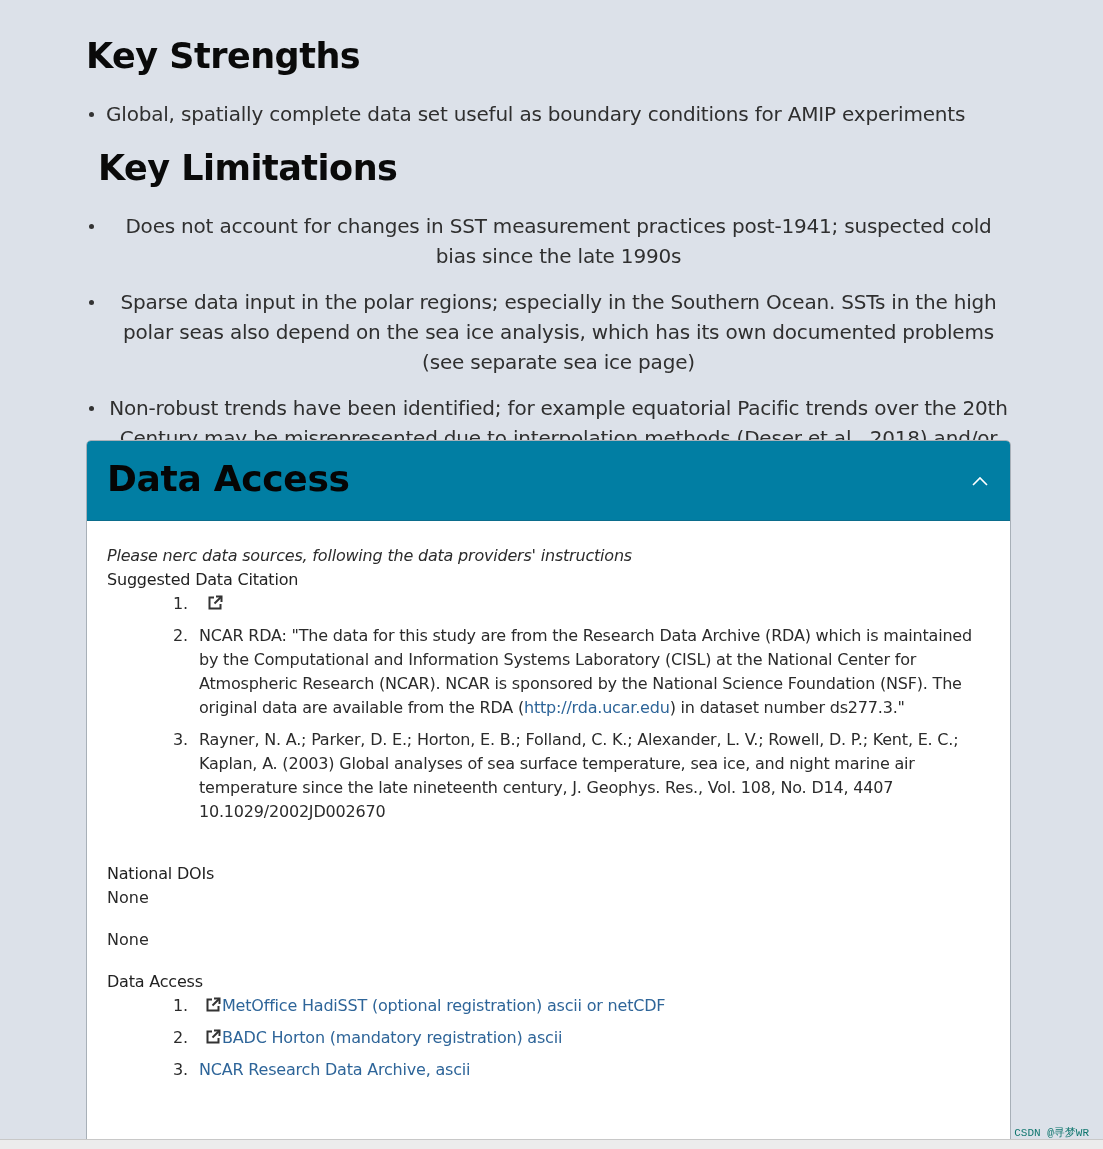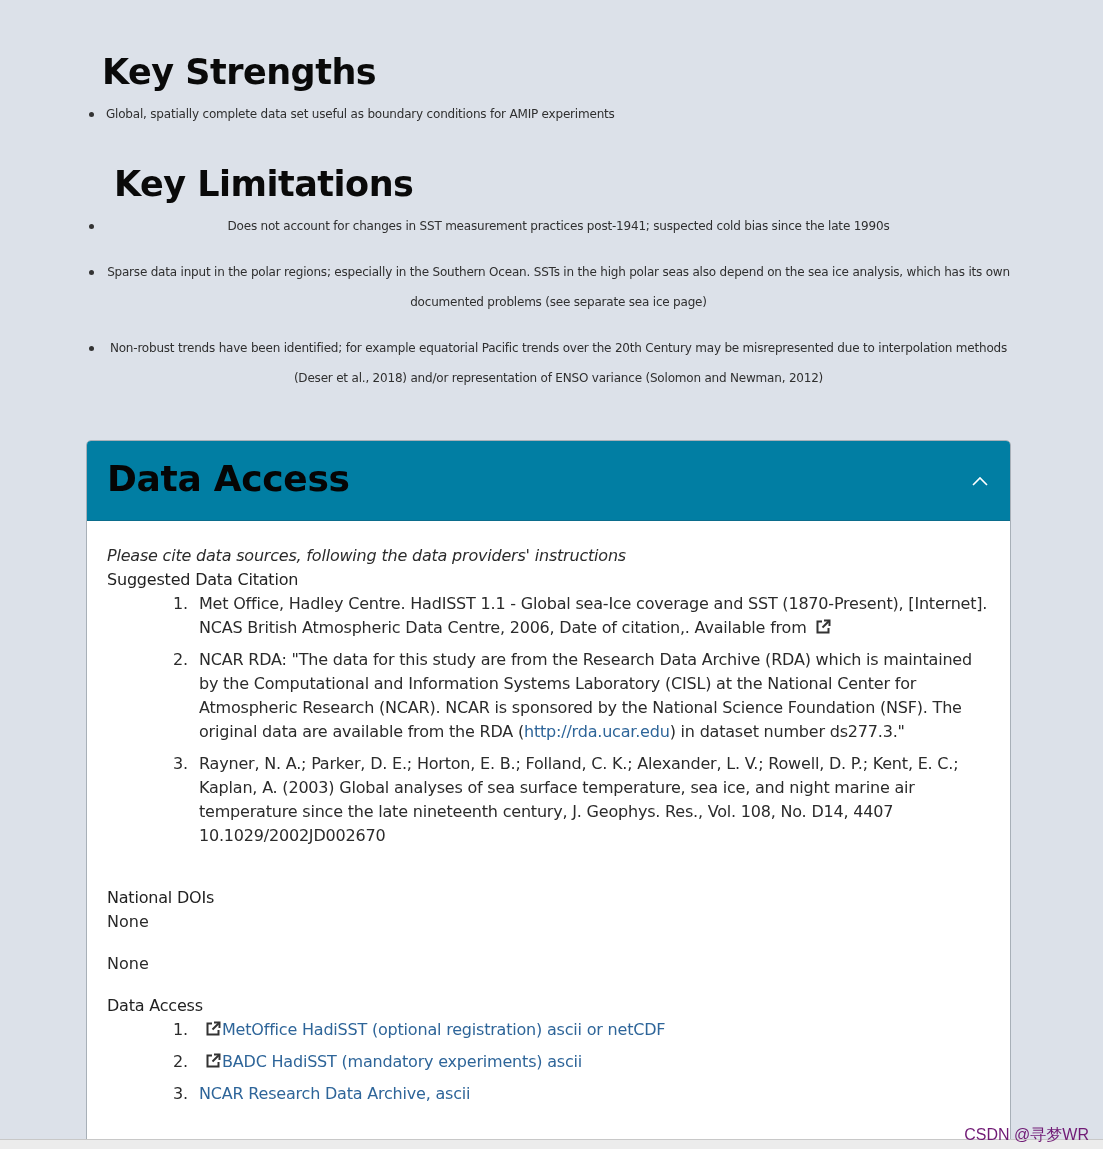--- a/index.html
+++ b/index.html
@@ -4,28 +4,28 @@
 <style>
   html, body { margin: 0; padding: 0; }
   body {
     width: 1103px; height: 1149px; overflow: hidden; position: relative;
     background: #dce1e9;
     font-family: "DejaVu Sans", sans-serif;
     color: #2b2b2b;
   }
   .content { position: absolute; left: 86px; top: 0; width: 925px; }
   h2.section {
-    margin: 16px; font-family: "DejaVu Sans", sans-serif; font-weight: 700;
+    margin: 0; font-family: "DejaVu Sans", sans-serif; font-weight: 700;
     font-size: 35px; letter-spacing: -0.5px; color: #0a0a0a;
   }
   #h-strengths { position: absolute; top: 36px; left: 0; }
   #h-limitations { position: absolute; top: 148px; left: 12px; }
   ul.bullets { list-style: none; margin: 0; padding: 0; position: absolute; left: 0; width: 925px; }
   ul.bullets li {
-    position: relative; padding-left: 20px; font-size: 12px; line-height: 30px;
+    position: relative; padding-left: 20px; font-size: 20px; line-height: 30px;
     color: #2f2f2f; letter-spacing: -0.2px;
   }
   ul.bullets li::before {
     content: ""; position: absolute; left: 3px; top: 13px; width: 5px; height: 5px;
     border-radius: 50%; background: #333;
   }
   #strengths-list { top: 99px; }
   #limitations-list { top: 211px; }
   #limitations-list li { margin-bottom: 16px; text-align: center; }
 
@@ -61,22 +61,22 @@
   .field-value { line-height: 24px; }
   ol.access { margin: 0; padding: 0 0 0 92px; list-style: none; counter-reset: a; }
   ol.access li { position: relative; counter-increment: a; line-height: 24px; margin-bottom: 8px; letter-spacing: -0.2px; }
   ol.access li::before { content: counter(a) "."; position: absolute; left: -26px; top: 0; color: #2b2b2b; }
 
   .bottom-bar {
     position: absolute; left: 0; top: 1139px; width: 1103px; height: 10px;
     background: #ececec; border-top: 1px solid #c8c8c8;
   }
   .watermark {
-    position: absolute; right: 14px; top: 1125px; font-size: 16px; color: #701a75;
-    font-family: Liberation Sans, sans-serif;
+    position: absolute; right: 14px; top: 1125px; font-size: 11px; color: #0f766e;
+    font-family: Liberation Mono, monospace;
   }
 </style>
 </head>
 <body>
 
 <div class="content">
   <h2 class="section" id="h-strengths">Key Strengths</h2>
   <ul class="bullets" id="strengths-list">
     <li>Global, spatially complete data set useful as boundary conditions for AMIP experiments</li>
   </ul>
@@ -93,25 +93,25 @@
   <div class="panel-header">
     <h2 class="panel-title">Data Access</h2>
     <span class="collapse-btn">
       <svg width="24" height="24" viewBox="0 0 24 24">
         <polyline points="5,16 12,9 19,16" fill="none" stroke="#ffffff" stroke-width="1.6"></polyline>
       </svg>
     </span>
   </div>
 
   <div class="panel-body">
-    <div class="cite-note">Please cite data sources, following the data providers' instructions</div>
+    <div class="cite-note">Please nerc data sources, following the data providers' instructions</div>
     <div class="sub-head">Suggested Data Citation</div>
     <ol class="cites">
       <li>
-        <span>Met Office, Hadley Centre. HadISST 1.1 - Global sea-Ice coverage and SST (1870-Present), [Internet]. NCAS British Atmospheric Data Centre, 2006, Date of citation,. Available from</span><span class="ext-icon"><svg width="16" height="16" viewBox="0 0 16 16">
+        <span class="ext-icon"><svg width="16" height="16" viewBox="0 0 16 16">
               <path d="M7 2.5H2.5v11h11V9" fill="none" stroke="#333" stroke-width="2"></path>
               <path d="M9 1.5h5.5V7" fill="none" stroke="#333" stroke-width="2"></path>
               <path d="M14.5 1.5L7.5 8.5" stroke="#333" stroke-width="2"></path>
             </svg></span>
         <br>
       </li>
       <li>
         <span>NCAR RDA: "The data for this study are from the Research Data Archive (RDA) which is maintained by the Computational and Information Systems Laboratory (CISL) at the National Center for Atmospheric Research (NCAR). NCAR is sponsored by the National Science Foundation (NSF). The original data are available from the RDA (</span><a class="link" href="#">http://rda.ucar.edu</a><span>) in dataset number ds277.3."</span>
       </li>
       <li>
@@ -134,21 +134,21 @@
               <path d="M7 2.5H2.5v11h11V9" fill="none" stroke="#333" stroke-width="2"></path>
               <path d="M9 1.5h5.5V7" fill="none" stroke="#333" stroke-width="2"></path>
               <path d="M14.5 1.5L7.5 8.5" stroke="#333" stroke-width="2"></path>
             </svg></span><a class="link" href="#">MetOffice HadiSST (optional registration) ascii or netCDF</a>
       </li>
       <li>
         <span class="ext-icon-lead" style="margin-left:6px"><svg width="16" height="16" viewBox="0 0 16 16">
               <path d="M7 2.5H2.5v11h11V9" fill="none" stroke="#333" stroke-width="2"></path>
               <path d="M9 1.5h5.5V7" fill="none" stroke="#333" stroke-width="2"></path>
               <path d="M14.5 1.5L7.5 8.5" stroke="#333" stroke-width="2"></path>
-            </svg></span><a class="link" href="#">BADC HadiSST (mandatory experiments) ascii</a>
+            </svg></span><a class="link" href="#">BADC Horton (mandatory registration) ascii</a>
       </li>
       <li>
         <a class="link" href="#">NCAR Research Data Archive, ascii</a>
       </li>
     </ol>
   </div>
 </section>
 
 <div class="bottom-bar"></div>
 <div class="watermark">CSDN @寻梦WR</div>

